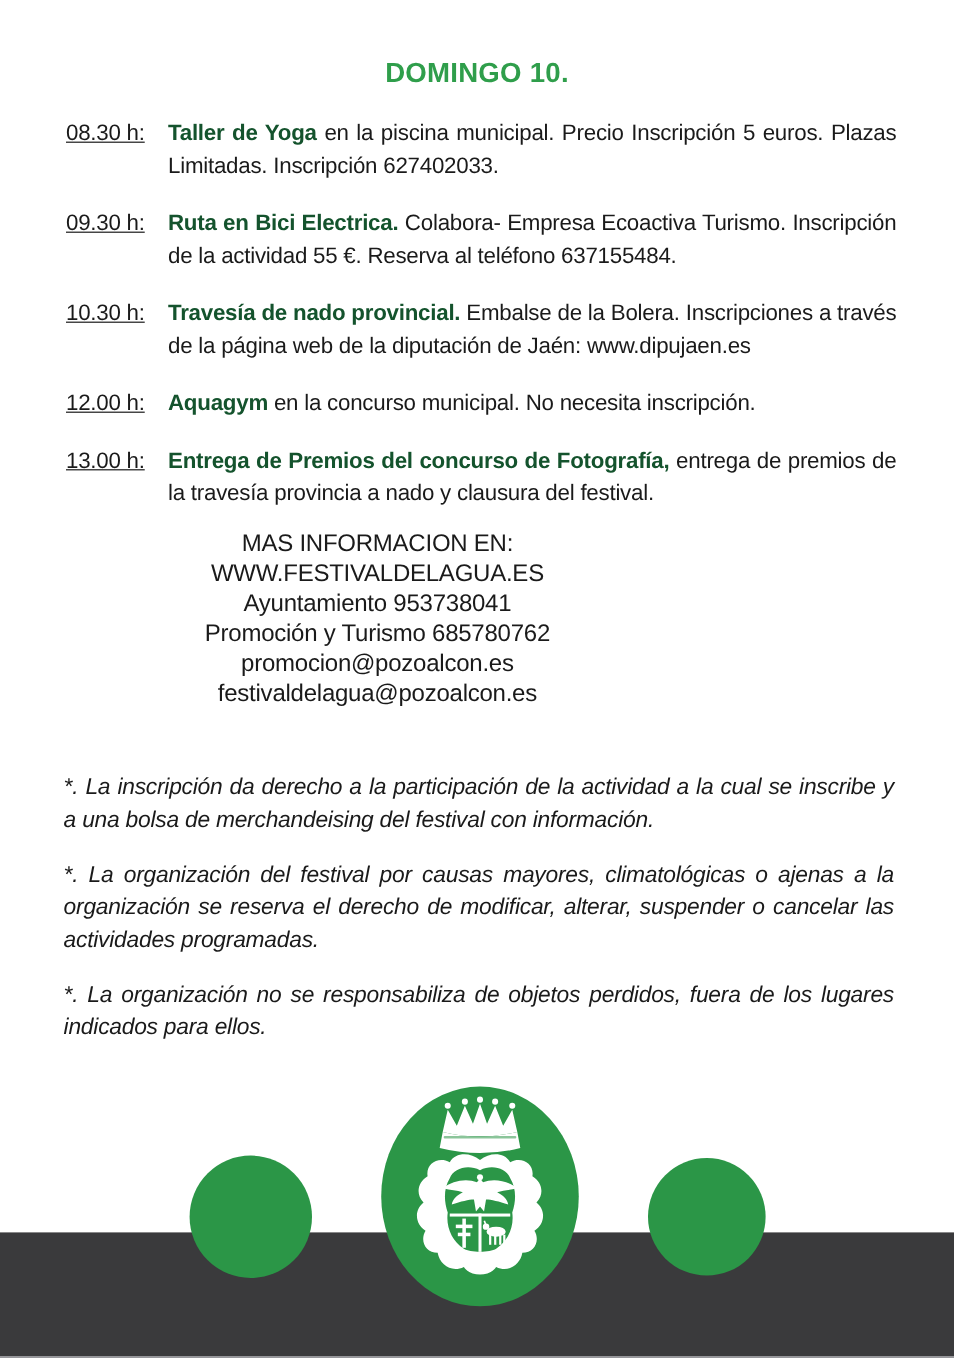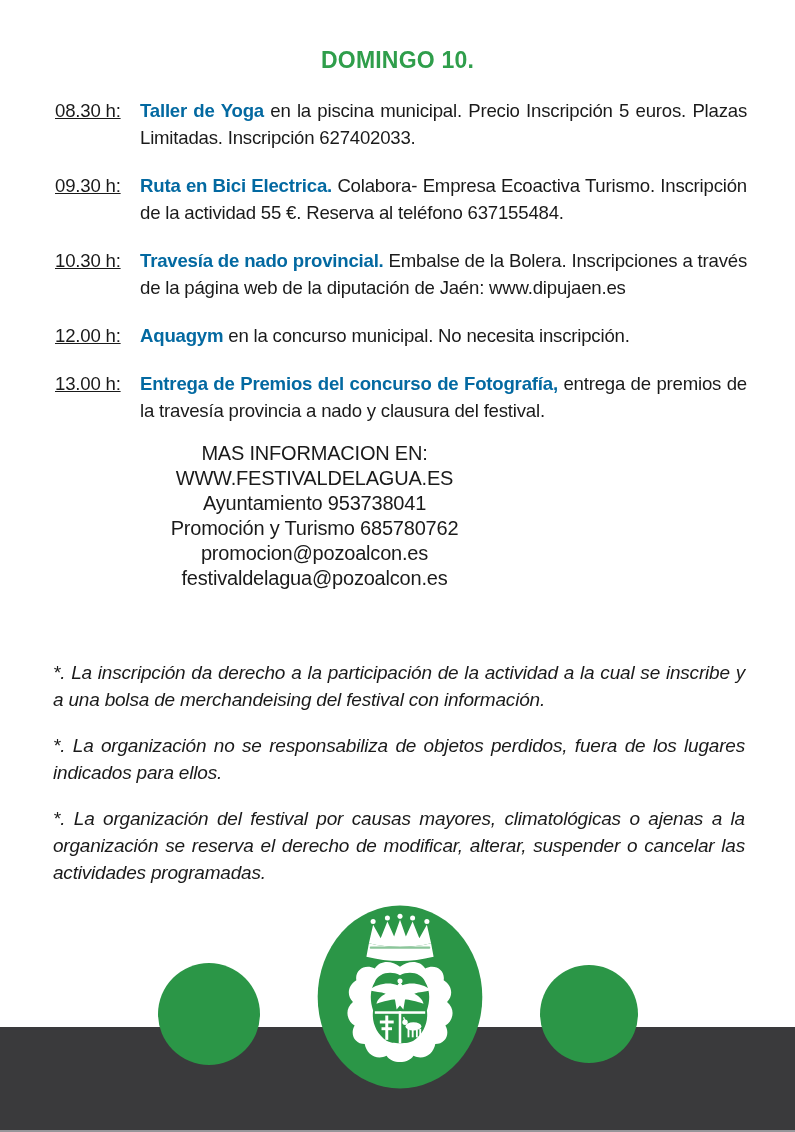--- a/index.html
+++ b/index.html
@@ -9,28 +9,28 @@
   }
   .page{position:absolute;inset:0;}
   .title{
     position:absolute;top:47px;left:0;width:795px;text-align:center;
     font-size:23px;font-weight:bold;color:#2f9e4b;letter-spacing:.2px;
   }
   .schedule{position:absolute;top:97px;left:55px;width:692px;}
   .item{display:flex;margin-bottom:21px;font-size:18.6px;line-height:27px;letter-spacing:-0.2px;}
   .time{flex:0 0 85px;white-space:nowrap;text-decoration:underline;}
   .body{flex:1;text-align:justify;}
-  .act{color:#0369a1;font-weight:bold;}
+  .act{color:#14532d;font-weight:bold;}
   .info{
     position:absolute;top:441px;left:0;width:629px;text-align:center;
     font-size:20px;line-height:25px;letter-spacing:-0.2px;
   }
   .disclaimers{position:absolute;top:643px;left:53px;width:692px;}
   .disclaimers p{
-    margin:16px 0 19px 0;font-style:italic;font-size:19px;line-height:27px;
+    margin:0 0 19px 0;font-style:italic;font-size:19px;line-height:27px;
     text-align:justify;letter-spacing:-0.2px;
   }
   .band{position:absolute;left:0;top:1027px;width:795px;height:105px;background:#3a3a3c;}
   .band::after{content:"";position:absolute;left:0;bottom:0;width:100%;height:2px;background:#96969a;}
   .dot{position:absolute;border-radius:50%;background:#2b9647;}
   .dot-left{left:158px;top:963px;width:102px;height:102px;}
   .dot-right{left:540px;top:965px;width:98px;height:98px;}
   .crest{position:absolute;left:316px;top:903px;width:168px;height:188px;}
 </style>
 </head>
@@ -67,22 +67,22 @@
     <div>MAS INFORMACION EN:</div>
     <div>WWW.FESTIVALDELAGUA.ES</div>
     <div>Ayuntamiento 953738041</div>
     <div>Promoción y Turismo 685780762</div>
     <div>promocion@pozoalcon.es</div>
     <div>festivaldelagua@pozoalcon.es</div>
   </div>
 
   <div class="disclaimers">
     <p>*. La inscripción da derecho a la participación de la actividad a la cual se inscribe y a una bolsa de merchandeising del festival con información.</p>
+    <p>*. La organización del festival por causas mayores, climatológicas o ajenas a la organización se reserva el derecho de modificar, alterar, suspender o cancelar las actividades programadas.</p>
     <p>*. La organización no se responsabiliza de objetos perdidos, fuera de los lugares indicados para ellos.</p>
-    <p>*. La organización del festival por causas mayores, climatológicas o ajenas a la organización se reserva el derecho de modificar, alterar, suspender o cancelar las actividades programadas.</p>
   </div>
 
   <div class="band"></div>
   <div class="dot dot-left"></div>
   <div class="dot dot-right"></div>
 
   <svg class="crest" viewBox="0 0 200 220" xmlns="http://www.w3.org/2000/svg">
     <ellipse cx="100" cy="110" rx="98" ry="109" fill="#2b9647"></ellipse>
 
     <g fill="#ffffff">

